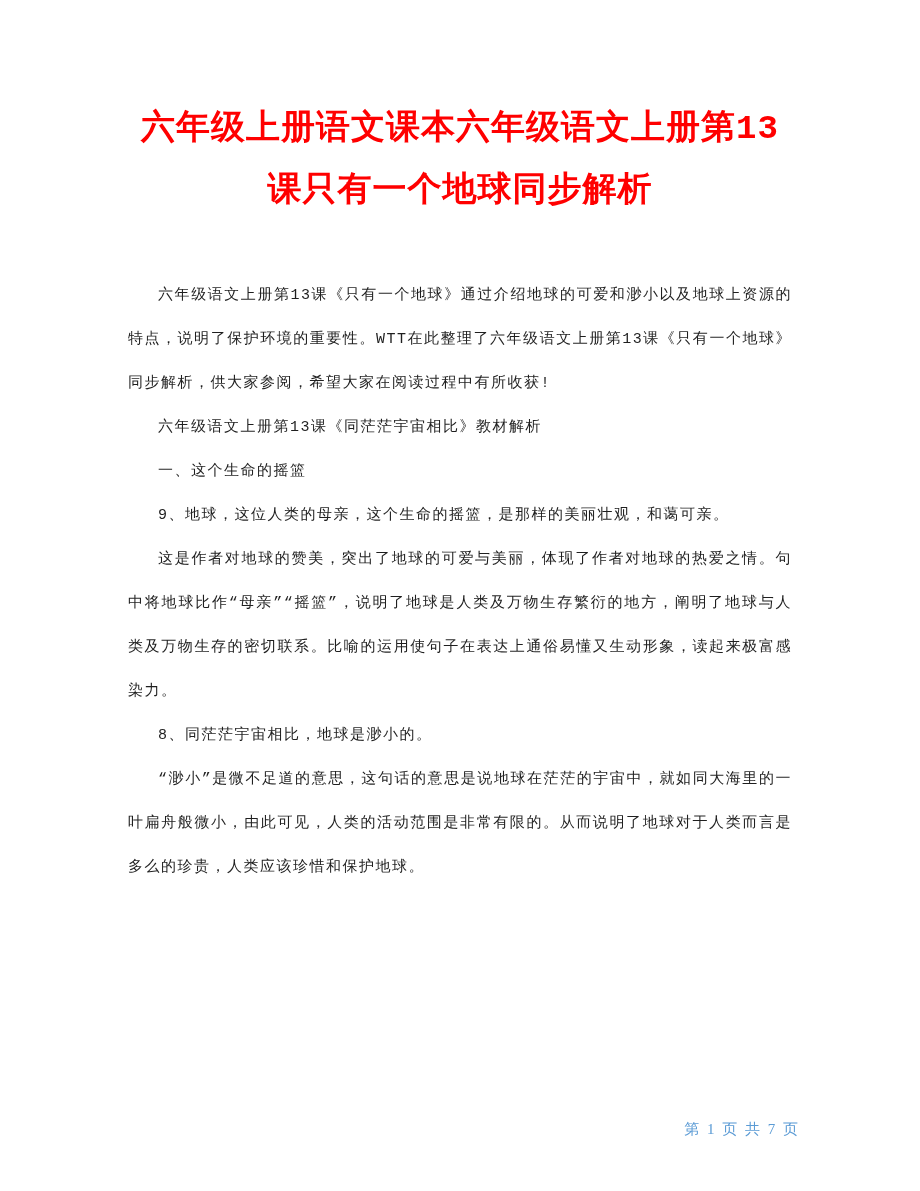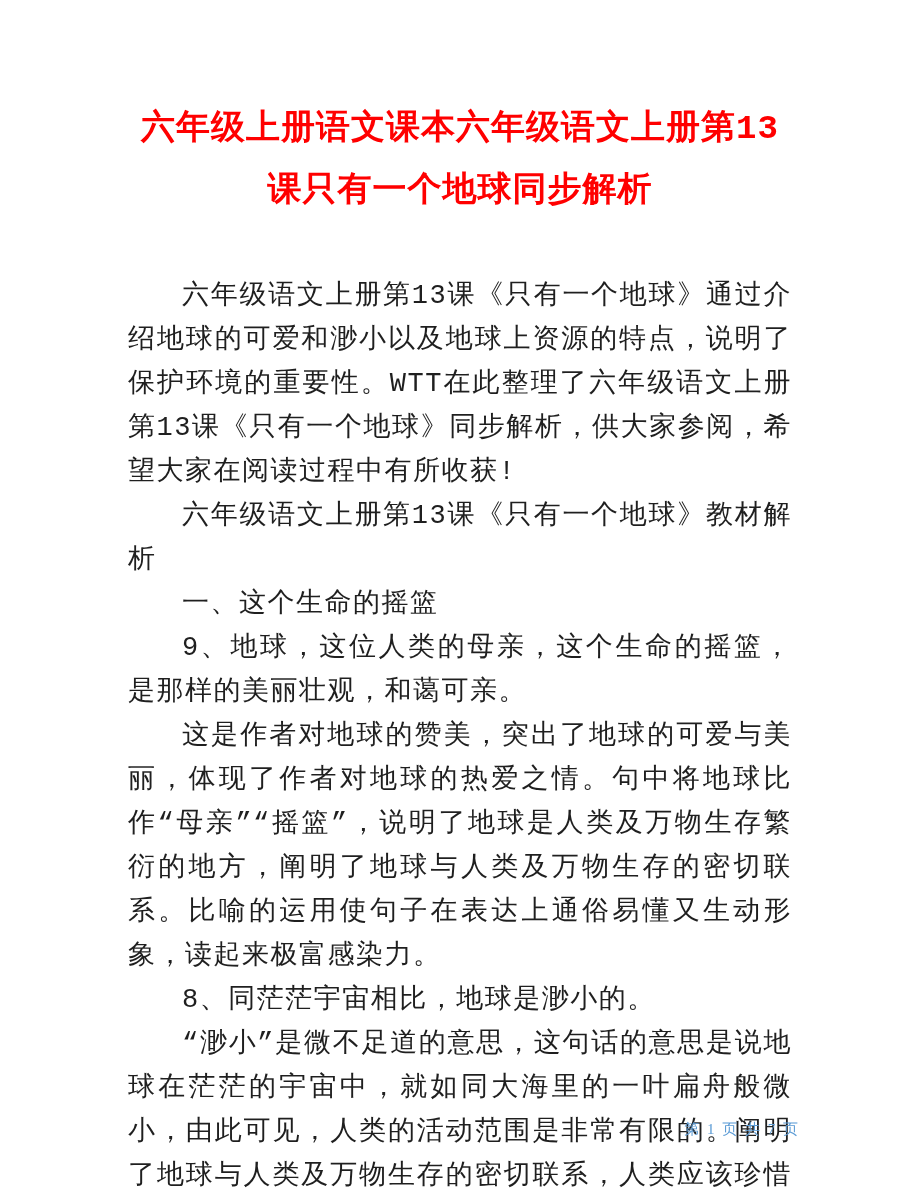--- a/index.html
+++ b/index.html
@@ -28,21 +28,21 @@
     font-size: 34px;
     font-weight: bold;
     text-align: center;
     line-height: 62px;
     margin: 0 0 52px 0;
     letter-spacing: 1px;
   }
   .paragraphs p {
     margin: 0;
     color: #1f1f1f;
-    font-size: 27px;
+    font-size: 15px;
     line-height: 44px;
     text-indent: 2em;
     text-align: justify;
     letter-spacing: 1.5px;
   }
   .page-footer {
     position: absolute;
     right: 120px;
     bottom: 52px;
     color: #5b9bd5;
@@ -53,23 +53,23 @@
 </style>
 </head>
 <body>
 
 <div class="page">
   <div class="content">
     <h1 class="doc-title">六年级上册语文课本六年级语文上册第13课只有一个地球同步解析</h1>
 
     <div class="paragraphs">
       <p>六年级语文上册第13课《只有一个地球》通过介绍地球的可爱和渺小以及地球上资源的特点，说明了保护环境的重要性。WTT在此整理了六年级语文上册第13课《只有一个地球》同步解析，供大家参阅，希望大家在阅读过程中有所收获!</p>
-      <p>六年级语文上册第13课《只有一个地球》教材解析</p>
+      <p>六年级语文上册第13课《同茫茫宇宙相比》教材解析</p>
       <p>一、这个生命的摇篮</p>
       <p>9、地球，这位人类的母亲，这个生命的摇篮，是那样的美丽壮观，和蔼可亲。</p>
       <p>这是作者对地球的赞美，突出了地球的可爱与美丽，体现了作者对地球的热爱之情。句中将地球比作“母亲”“摇篮”，说明了地球是人类及万物生存繁衍的地方，阐明了地球与人类及万物生存的密切联系。比喻的运用使句子在表达上通俗易懂又生动形象，读起来极富感染力。</p>
       <p>8、同茫茫宇宙相比，地球是渺小的。</p>
-      <p>“渺小”是微不足道的意思，这句话的意思是说地球在茫茫的宇宙中，就如同大海里的一叶扁舟般微小，由此可见，人类的活动范围是非常有限的。阐明了地球与人类及万物生存的密切联系，人类应该珍惜和保护地球。</p>
+      <p>“渺小”是微不足道的意思，这句话的意思是说地球在茫茫的宇宙中，就如同大海里的一叶扁舟般微小，由此可见，人类的活动范围是非常有限的。从而说明了地球对于人类而言是多么的珍贵，人类应该珍惜和保护地球。</p>
     </div>
   </div>
 
   <div class="page-footer">第 1 页 共 7 页</div>
 </div>
 
 </body></html>

